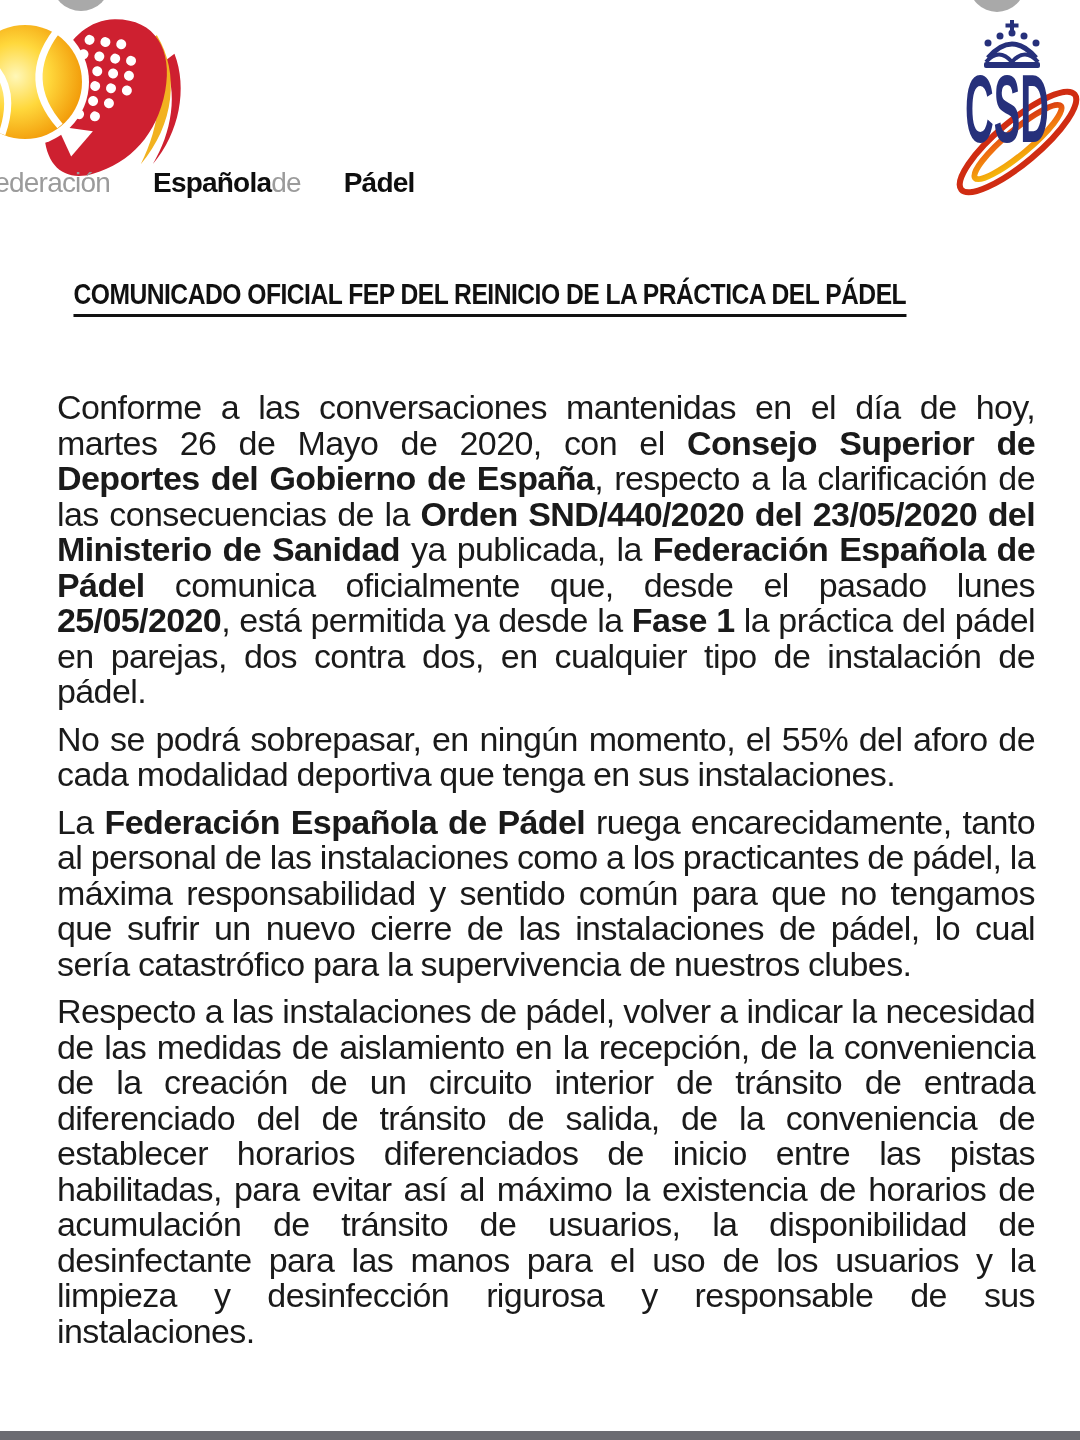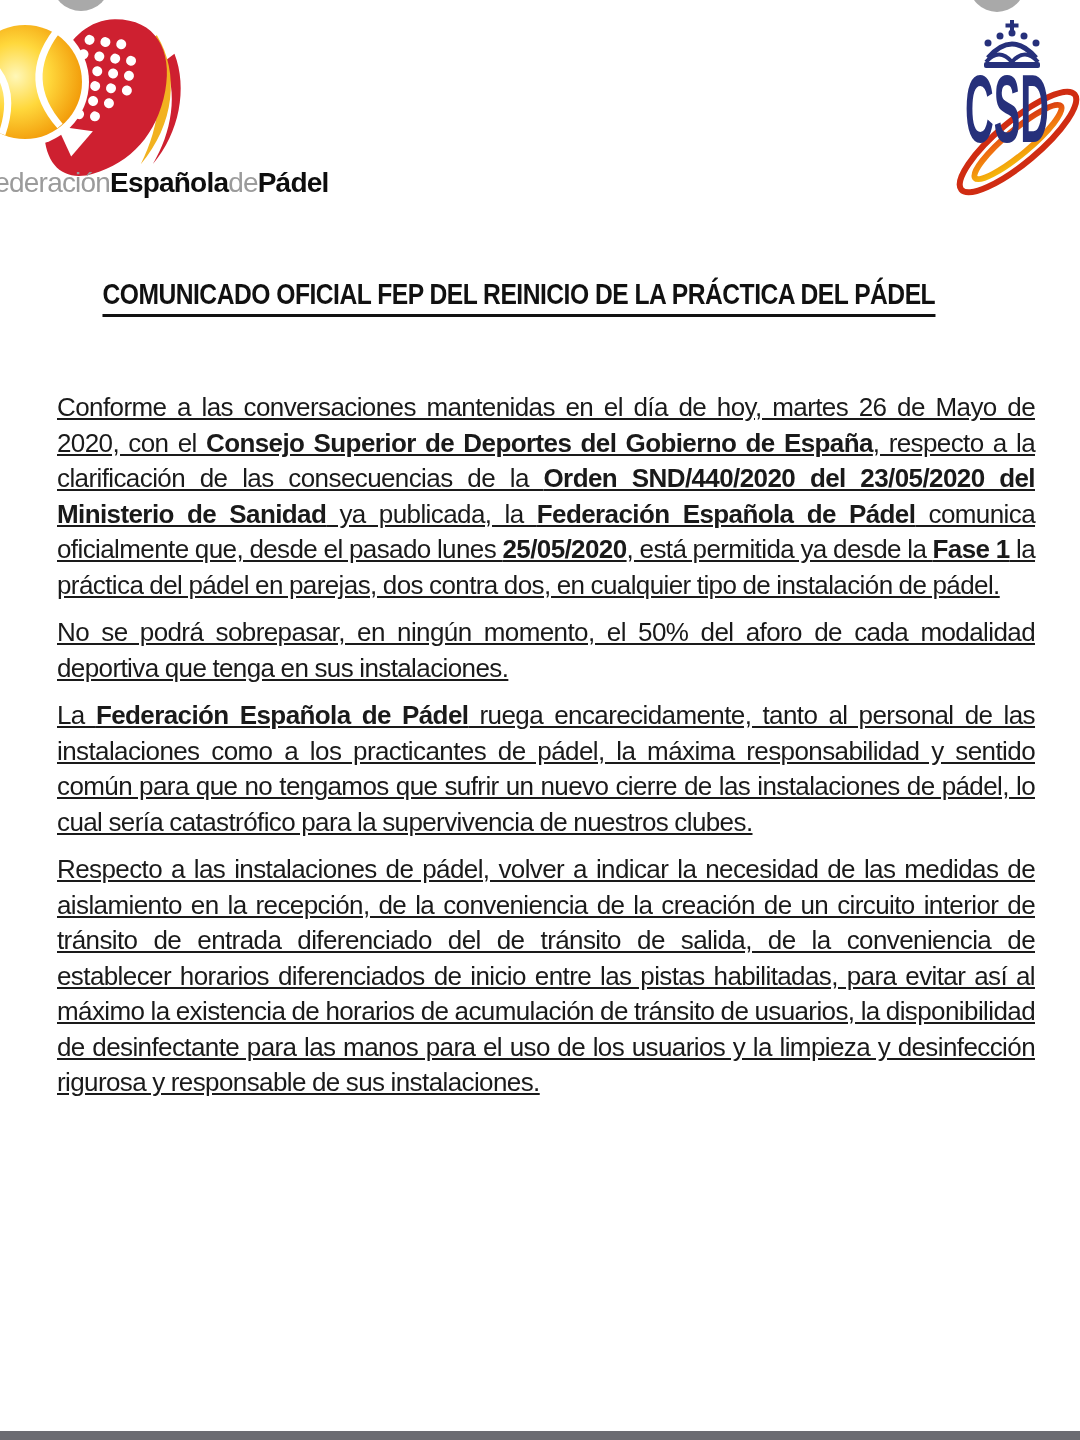--- a/index.html
+++ b/index.html
@@ -27,36 +27,36 @@
   .top-circle.right{left:969px;top:-44px;width:56px;height:56px;}
 
   
   .fep-logo{position:absolute;left:0;top:0;width:420px;height:215px;}
   .fep-racket-svg{position:absolute;left:-14px;top:10px;width:230px;height:200px;}
   .fep-brand{position:absolute;left:160px;top:52px;font-size:140px;line-height:1;
              font-weight:900;letter-spacing:-8px;color:#0c0c0c;}
   .fep-tagline{position:absolute;left:-22px;top:168px;font-size:28px;line-height:1.1;
                letter-spacing:-0.8px;white-space:nowrap;}
   .fep-tagline .lt{color:var(--tagline-gray);font-weight:400;}
-  .fep-tagline .bd{color:#0e0e0e;font-weight:700;}
+  .fep-tagline .bd{color:#0e0e0e;font-weight:700;margin-left:43px;}
 
   
   .csd-logo{position:absolute;left:950px;top:14px;width:130px;height:185px;}
   .csd-logo svg{display:block;width:130px;height:185px;}
 
   
-  .title-wrap{position:absolute;left:0;top:278px;width:1009px;text-align:right;}
+  .title-wrap{position:absolute;left:0;top:278px;width:1009px;text-align:left;}
   .title-wrap .title{display:inline-block;font-size:29px;font-weight:700;
        letter-spacing:-0.6px;color:#111;transform:scaleX(0.85);transform-origin:center;
        border-bottom:3px solid #111;padding-bottom:3px;white-space:nowrap;}
 
   
   .doc-body{position:absolute;left:57px;top:390px;width:978px;color:var(--ink);}
-  .doc-body p{margin:0 0 12px 0;font-size:26px;line-height:35.5px;
-       letter-spacing:-0.6px;word-spacing:-0.5px;text-align:justify;text-decoration:underline;}
+  .doc-body p{margin:0 0 12px 0;font-size:34px;line-height:35.5px;
+       letter-spacing:-0.6px;word-spacing:-0.5px;text-align:justify;}
   .doc-body b{font-weight:700;}
 
   
   .bottom-bar{position:absolute;left:0;right:0;bottom:0;height:9px;background:var(--bar-gray);}
 </style>
 </head>
 <body>
 
 <div class="page">
 
@@ -145,19 +145,19 @@
       <text x="15" y="128" font-size="96" font-weight="bold" font-family="Liberation Sans, sans-serif" textLength="84" lengthAdjust="spacingAndGlyphs" style="fill:var(--navy)">CSD</text>
     </svg>
   </div>
 
   <div class="title-wrap">
     <span class="title">COMUNICADO OFICIAL FEP DEL REINICIO DE LA PRÁCTICA DEL PÁDEL</span>
   </div>
 
   <div class="doc-body">
       <p><span>Conforme a las conversaciones mantenidas en el día de hoy, martes 26 de Mayo de 2020, con el </span><b>Consejo Superior de Deportes del Gobierno de España</b><span>, respecto a la clarificación de las consecuencias de la </span><b>Orden SND/440/2020 del 23/05/2020 del Ministerio de Sanidad</b><span> ya publicada, la </span><b>Federación Española de Pádel</b><span> comunica oficialmente que, desde el pasado lunes </span><b>25/05/2020</b><span>, está permitida ya desde la </span><b>Fase 1</b><span> la práctica del pádel en parejas, dos contra dos, en cualquier tipo de instalación de pádel.</span></p>
-      <p><span>No se podrá sobrepasar, en ningún momento, el 50% del aforo de cada modalidad deportiva que tenga en sus instalaciones.</span></p>
+      <p><span>No se podrá sobrepasar, en ningún momento, el 55% del aforo de cada modalidad deportiva que tenga en sus instalaciones.</span></p>
       <p><span>La </span><b>Federación Española de Pádel</b><span> ruega encarecidamente, tanto al personal de las instalaciones como a los practicantes de pádel, la máxima responsabilidad y sentido común para que no tengamos que sufrir un nuevo cierre de las instalaciones de pádel, lo cual sería catastrófico para la supervivencia de nuestros clubes.</span></p>
       <p><span>Respecto a las instalaciones de pádel, volver a indicar la necesidad de las medidas de aislamiento en la recepción, de la conveniencia de la creación de un circuito interior de tránsito de entrada diferenciado del de tránsito de salida, de la conveniencia de establecer horarios diferenciados de inicio entre las pistas habilitadas, para evitar así al máximo la existencia de horarios de acumulación de tránsito de usuarios, la disponibilidad de desinfectante para las manos para el uso de los usuarios y la limpieza y desinfección rigurosa y responsable de sus instalaciones.</span></p>
     </div>
 
   <div class="bottom-bar"></div>
 </div>
 
 </body></html>

